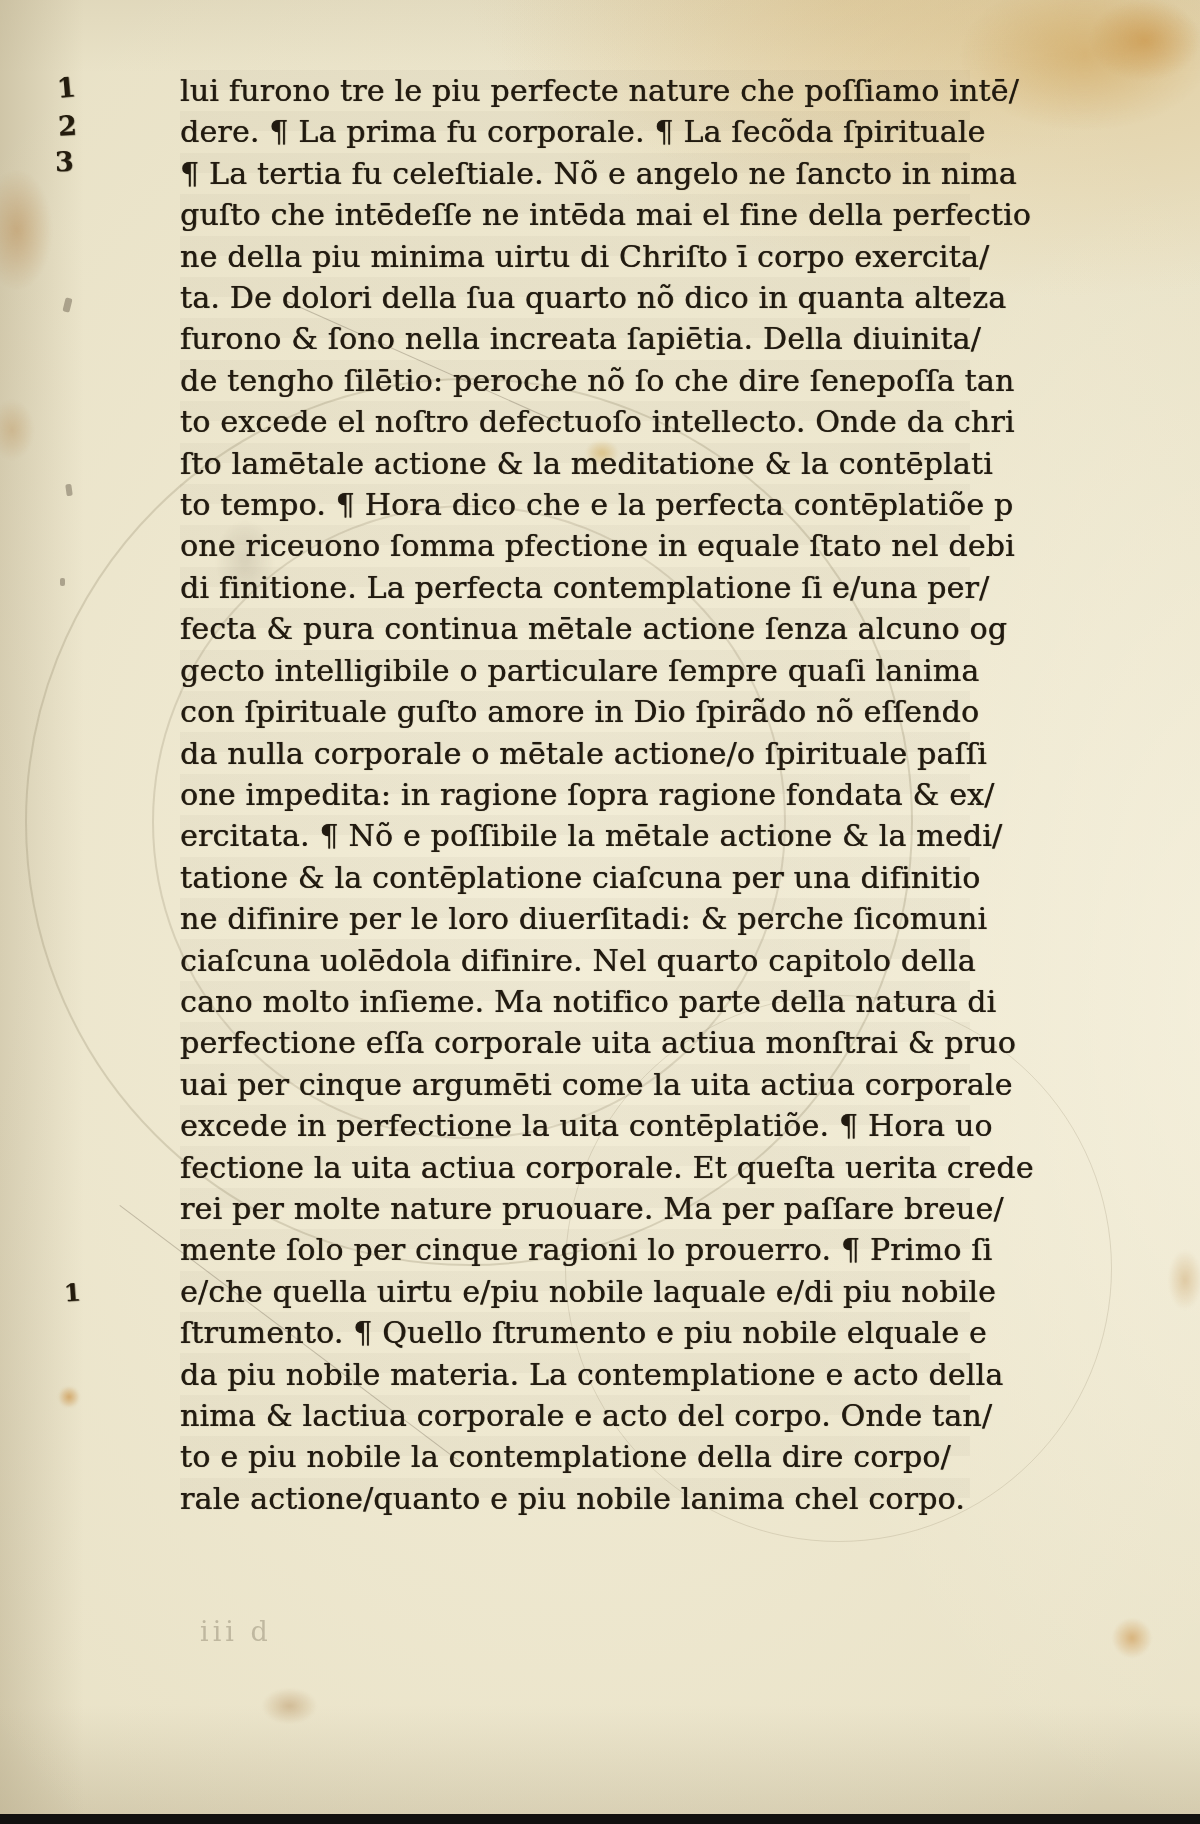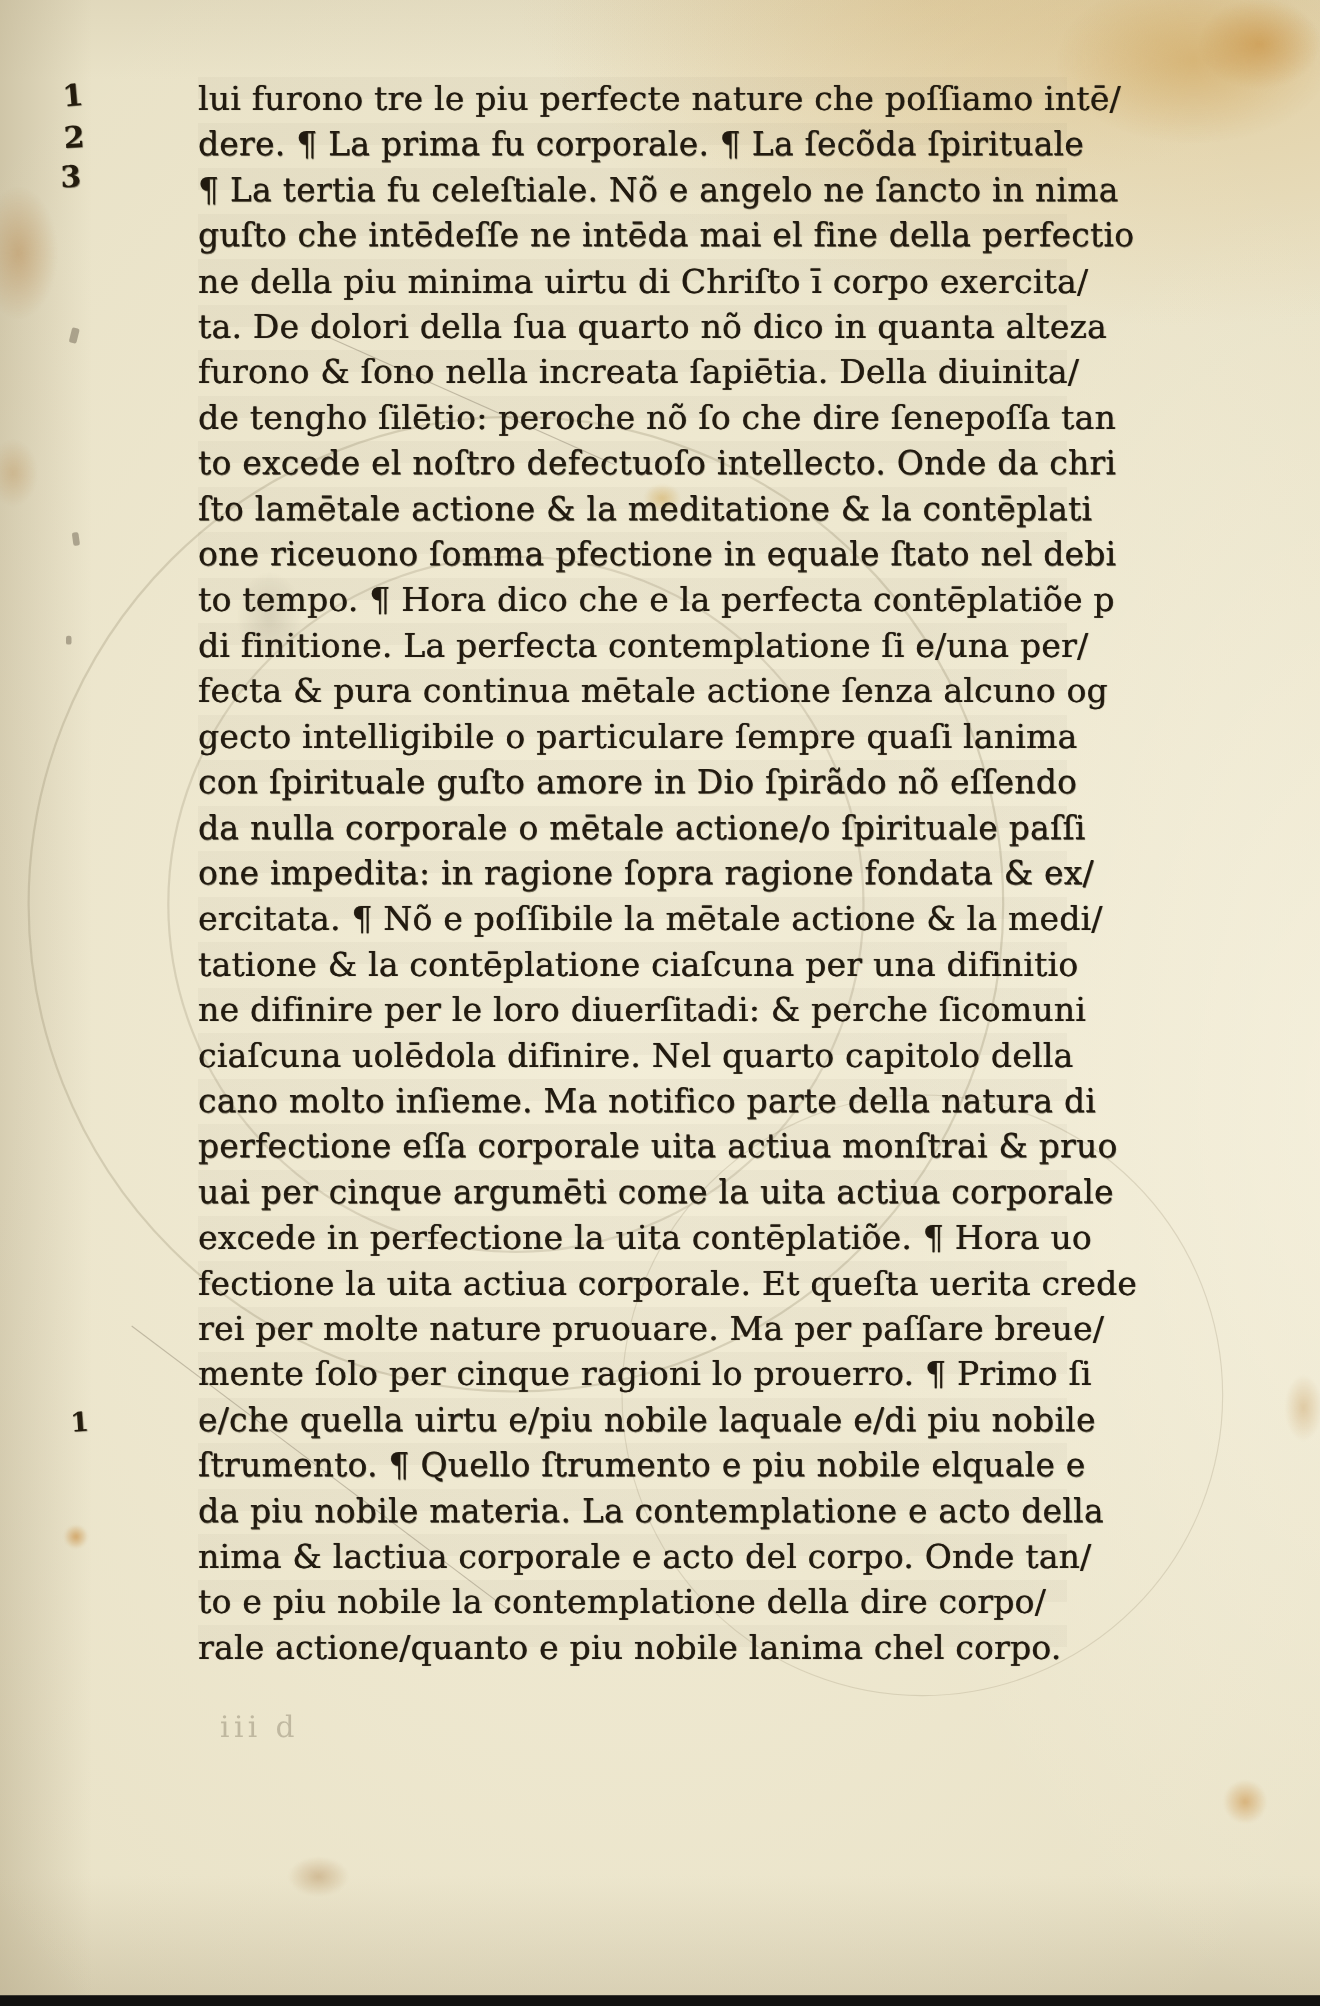--- a/index.html
+++ b/index.html
@@ -51,21 +51,21 @@
 
   
   .mnum{position:absolute;color:#241c0e;font-weight:bold;font-size:27px;
     text-shadow:0.5px 0.5px 0.8px rgba(35,28,14,0.6);}
   .mn1{left:57px;top:72px;transform:rotate(-5deg);}
   .mn2{left:58px;top:110px;transform:rotate(-3deg);}
   .mn3{left:55px;top:146px;transform:rotate(-2deg);}
   .mn4{left:64px;top:1278px;font-size:24px;transform:rotate(-4deg);}
 
   
-  .signature{position:absolute;left:200px;top:1555px;font-size:27px;
+  .signature{position:absolute;left:200px;top:1616px;font-size:27px;
     color:rgba(88,78,58,0.30);filter:blur(0.6px);letter-spacing:4px;}
 
   
   .stray{position:absolute;background:rgba(60,50,35,0.35);border-radius:2px;}
   .st1{left:64px;top:298px;width:7px;height:14px;transform:rotate(14deg);}
   .st2{left:66px;top:484px;width:6px;height:12px;transform:rotate(-8deg);}
   .st3{left:60px;top:578px;width:5px;height:8px;}
 </style>
 </head>
 <body>
@@ -103,22 +103,22 @@
         <div class="tline">lui furono tre le piu perfecte nature che poſſiamo intē/</div>
         <div class="tline">dere. ¶ La prima fu corporale. ¶ La ſecõda ſpirituale</div>
         <div class="tline">¶ La tertia fu celeſtiale. Nõ e angelo ne ſancto in nima</div>
         <div class="tline">guſto che intēdeſſe ne intēda mai el fine della perfectio</div>
         <div class="tline">ne della piu minima uirtu di Chriſto ī corpo exercita/</div>
         <div class="tline">ta. De dolori della ſua quarto nõ dico in quanta alteza</div>
         <div class="tline">furono &amp; ſono nella increata ſapiētia. Della diuinita/</div>
         <div class="tline">de tengho ſilētio: peroche nõ ſo che dire ſenepoſſa tan</div>
         <div class="tline">to excede el noſtro defectuoſo intellecto. Onde da chri</div>
         <div class="tline">ſto lamētale actione &amp; la meditatione &amp; la contēplati</div>
+        <div class="tline">to tempo. ¶ Hora dico che e la perfecta contēplatiõe p</div>
         <div class="tline">one riceuono ſomma pfectione in equale ſtato nel debi</div>
-        <div class="tline">to tempo. ¶ Hora dico che e la perfecta contēplatiõe p</div>
         <div class="tline">di finitione. La perfecta contemplatione ſi e/una per/</div>
         <div class="tline">fecta &amp; pura continua mētale actione ſenza alcuno og</div>
         <div class="tline">gecto intelligibile o particulare ſempre quaſi lanima</div>
         <div class="tline">con ſpirituale guſto amore in Dio ſpirãdo nõ eſſendo</div>
         <div class="tline">da nulla corporale o mētale actione/o ſpirituale paſſi</div>
         <div class="tline">one impedita: in ragione ſopra ragione fondata &amp; ex/</div>
         <div class="tline">ercitata. ¶ Nõ e poſſibile la mētale actione &amp; la medi/</div>
         <div class="tline">tatione &amp; la contēplatione ciaſcuna per una difinitio</div>
         <div class="tline">ne difinire per le loro diuerſitadi: &amp; perche ſicomuni</div>
         <div class="tline">ciaſcuna uolēdola difinire. Nel quarto capitolo della</div>

